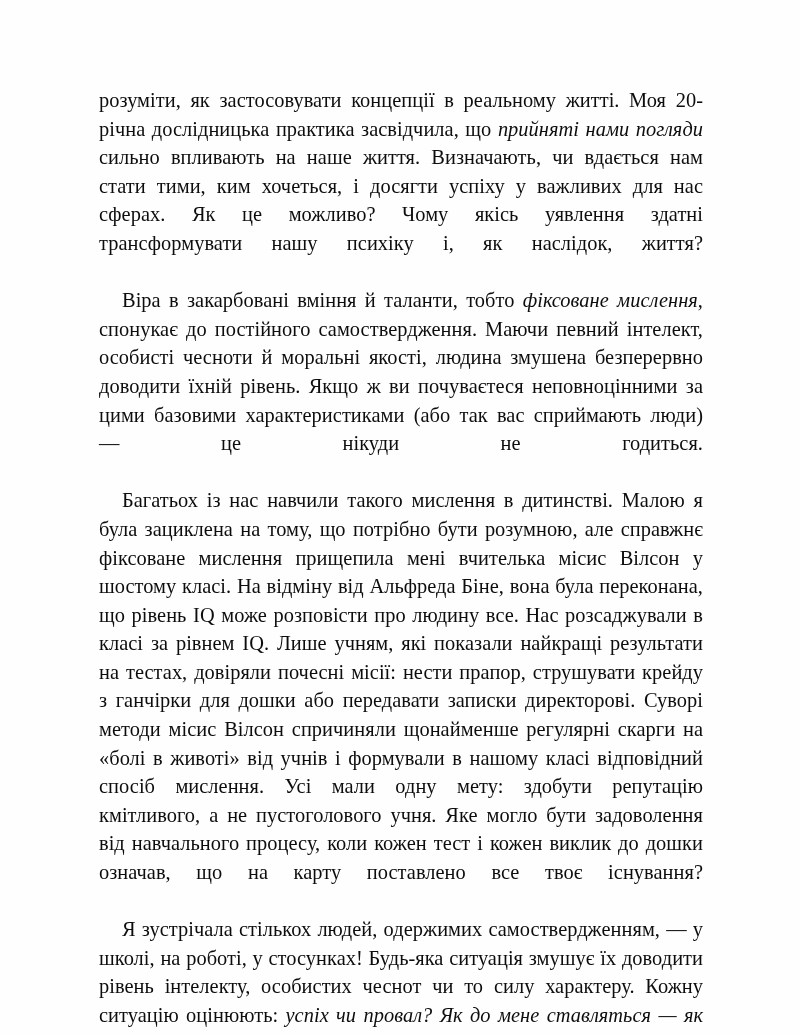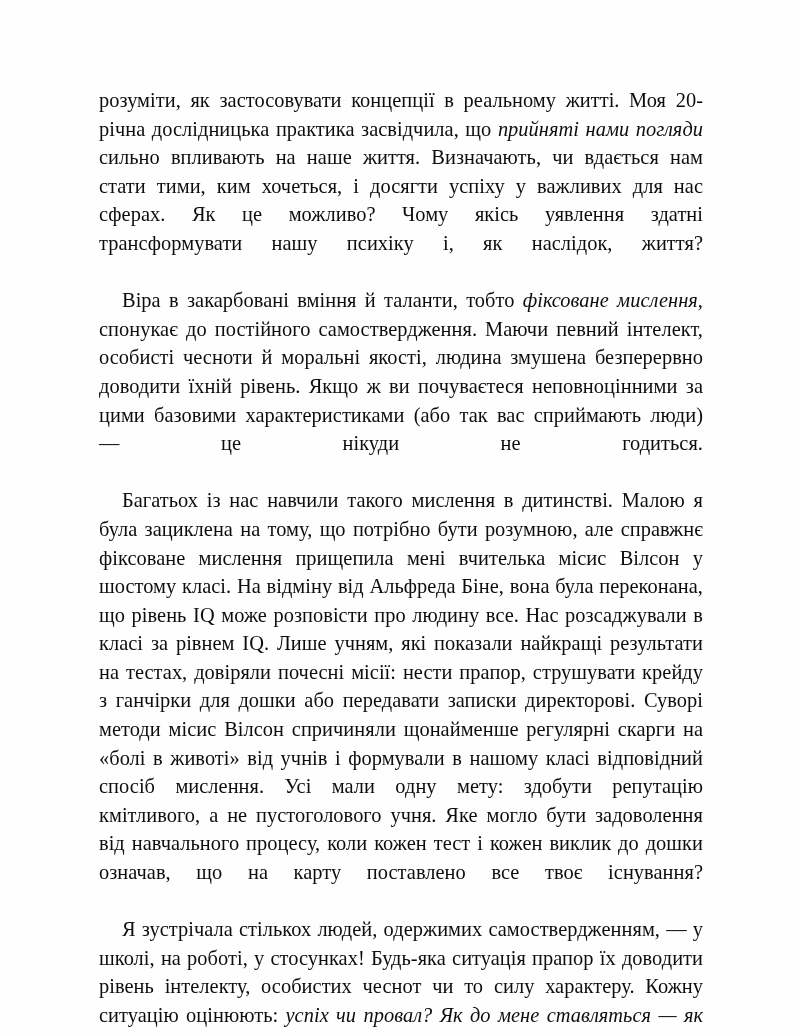--- a/index.html
+++ b/index.html
@@ -61,15 +61,15 @@
   }
 </style>
 </head>
 <body style="color: rgb(13, 13, 13);">
 
 <div class="page" style="background: rgb(254, 254, 254);">
   <div class="text-block" id="text-block">
       <p class="para first"><span>розуміти, як застосовувати концепції в реальному житті. Моя 20-річна дослідницька практика засвідчила, що </span><em class="it">прийняті нами погляди</em><span> сильно впливають на наше життя. Визначають, чи вдається нам стати тими, ким хочеться, і досягти успіху у важливих для нас сферах. Як це можливо? Чому якісь уявлення здатні трансформувати нашу психіку і, як наслідок, життя?</span></p>
       <p class="para"><span>Віра в закарбовані вміння й таланти, тобто </span><em class="it">фіксоване мислення</em><span>, спонукає до постійного самоствердження. Маючи певний інтелект, особисті чесноти й моральні якості, людина змушена безперервно доводити їхній рівень. Якщо ж ви почуваєтеся неповноцінними за цими базовими характеристиками (або так вас сприймають люди) — це нікуди не годиться.</span></p>
       <p class="para"><span>Багатьох із нас навчили такого мислення в дитинстві. Малою я була зациклена на тому, що потрібно бути розумною, але справжнє фіксоване мислення прищепила мені вчителька місис Вілсон у шостому класі. На відміну від Альфреда Біне, вона була переконана, що рівень IQ може розповісти про людину все. Нас розсаджували в класі за рівнем IQ. Лише учням, які показали найкращі результати на тестах, довіряли почесні місії: нести прапор, струшувати крейду з ганчірки для дошки або передавати записки директорові. Суворі методи місис Вілсон спричиняли щонайменше регулярні скарги на «болі в животі» від учнів і формували в нашому класі відповідний спосіб мислення. Усі мали одну мету: здобути репутацію кмітливого, а не пустоголового учня. Яке могло бути задоволення від навчального процесу, коли кожен тест і кожен виклик до дошки означав, що на карту поставлено все твоє існування?</span></p>
-      <p class="para"><span>Я зустрічала стількох людей, одержимих самоствердженням, — у школі, на роботі, у стосунках! Будь-яка ситуація прапор їх доводити рівень інтелекту, особистих чеснот чи то силу характеру. Кожну ситуацію оцінюють: </span><em class="it">успіх чи провал? Як до мене ставляться — як до розумника чи як до тупака? Приймуть мене чи виженуть? Хто я — переможець чи лузер?</em></p>
+      <p class="para"><span>Я зустрічала стількох людей, одержимих самоствердженням, — у школі, на роботі, у стосунках! Будь-яка ситуація змушує їх доводити рівень інтелекту, особистих чеснот чи то силу характеру. Кожну ситуацію оцінюють: </span><em class="it">успіх чи провал? Як до мене ставляться — як до розумника чи як до тупака? Приймуть мене чи виженуть? Хто я — переможець чи лузер?</em></p>
     </div>
 </div>
 
 </body></html>

